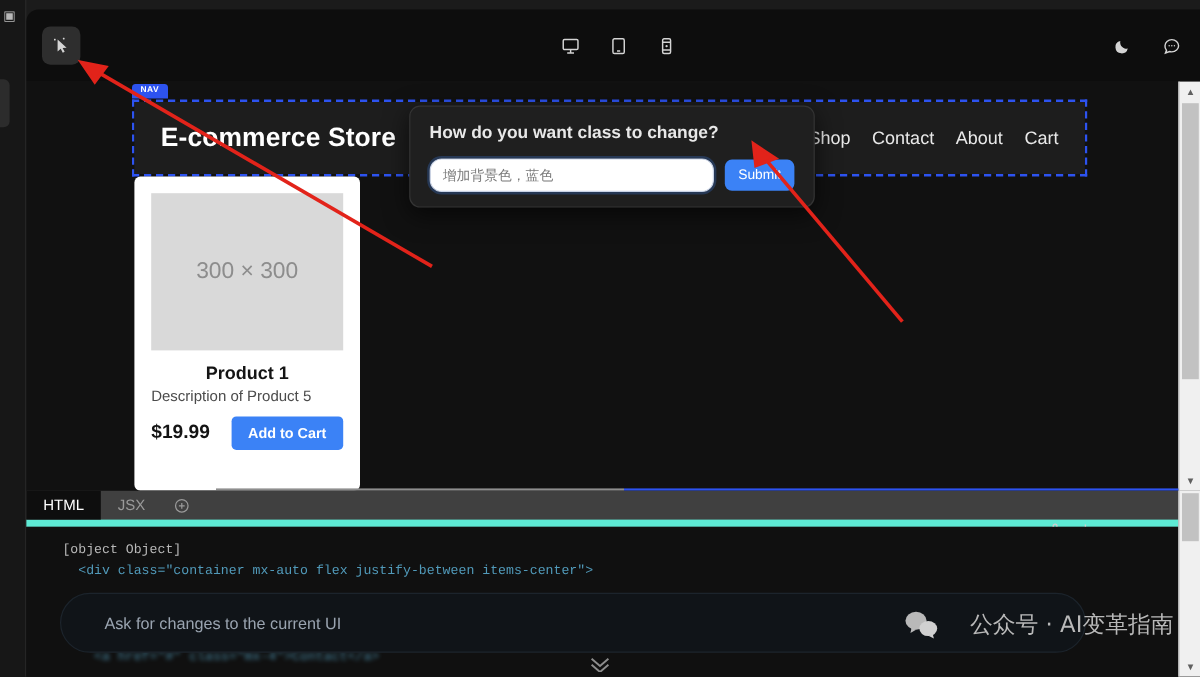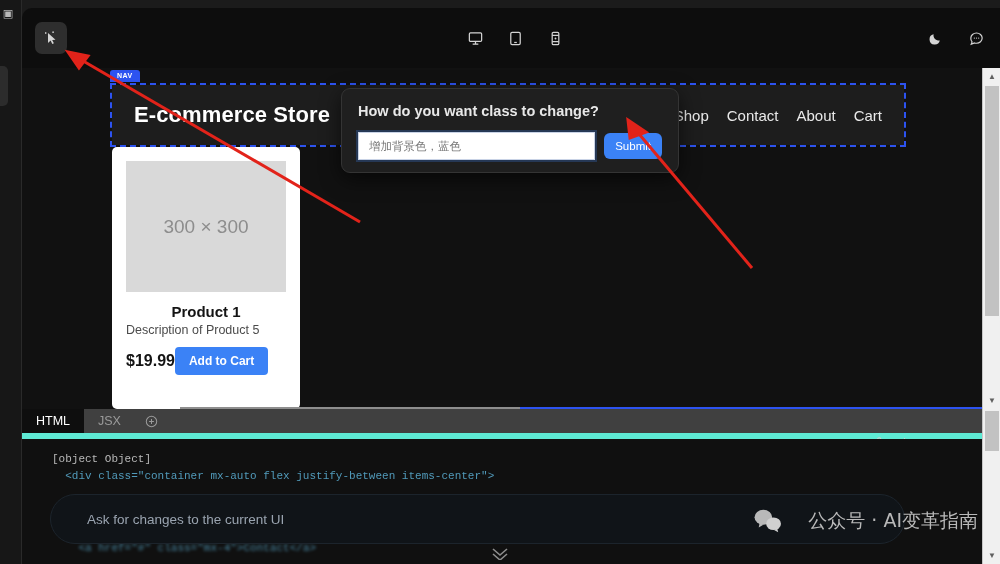--- a/index.html
+++ b/index.html
@@ -90,41 +90,41 @@
   .product-img {
     width: 160px; height: 131px; background: #d9d9d9;
     display: flex; align-items: center; justify-content: center;
     color: #8d8d8d; font-size: 19px; margin: 0 auto;
   }
   .product-name {
     margin-top: 11px; color: #141414; font-size: 15px; font-weight: bold; text-align: center;
   }
   .product-desc { margin-top: 3px; color: #4b4b4b; font-size: 12.5px; }
   .product-row {
-    margin-top: 10px; display: flex; align-items: center; 
+    margin-top: 10px; display: flex; align-items: center; justify-content: space-between;
   }
   .product-price { color: #141414; font-size: 16px; font-weight: bold; }
   .add-cart {
     background: #3b82f6; color: #ffffff; font-size: 12px; font-weight: bold;
     padding: 7px 14px; border-radius: 4px; border: none;
   }
 
   
   .modal {
     position: absolute; left: 341px; top: 88px; width: 338px; height: 85px;
     background: #1f1f1f; border: 1px solid #343434; border-radius: 9px;
     box-shadow: 0 6px 20px rgba(0,0,0,.6);
     padding: 14px 16px;
   }
   .modal-title {
     color: #e8e8e8; font-size: 14.5px; font-weight: bold;
   }
   .modal-row { margin-top: 13px; display: flex; align-items: center; gap: 9px; }
   .modal-input {
-    width: 248px; height: 28px; border-radius: 0;
+    width: 248px; height: 28px; border-radius: 10px;
     background: #ffffff; border: 1px solid #c9d3e6;
     outline: 2px solid rgba(59,130,246,.25);
     color: #7a7a7a; font-size: 11.5px;
     padding: 0 10px;
     font-family: "DejaVu Sans", sans-serif;
   }
   .modal-input::placeholder { color: #7a7a7a; }
   .modal-submit {
     background: #3b82f6; color: #ffffff; border: none;
     font-size: 11.5px; padding: 7px 11px; border-radius: 6px;

